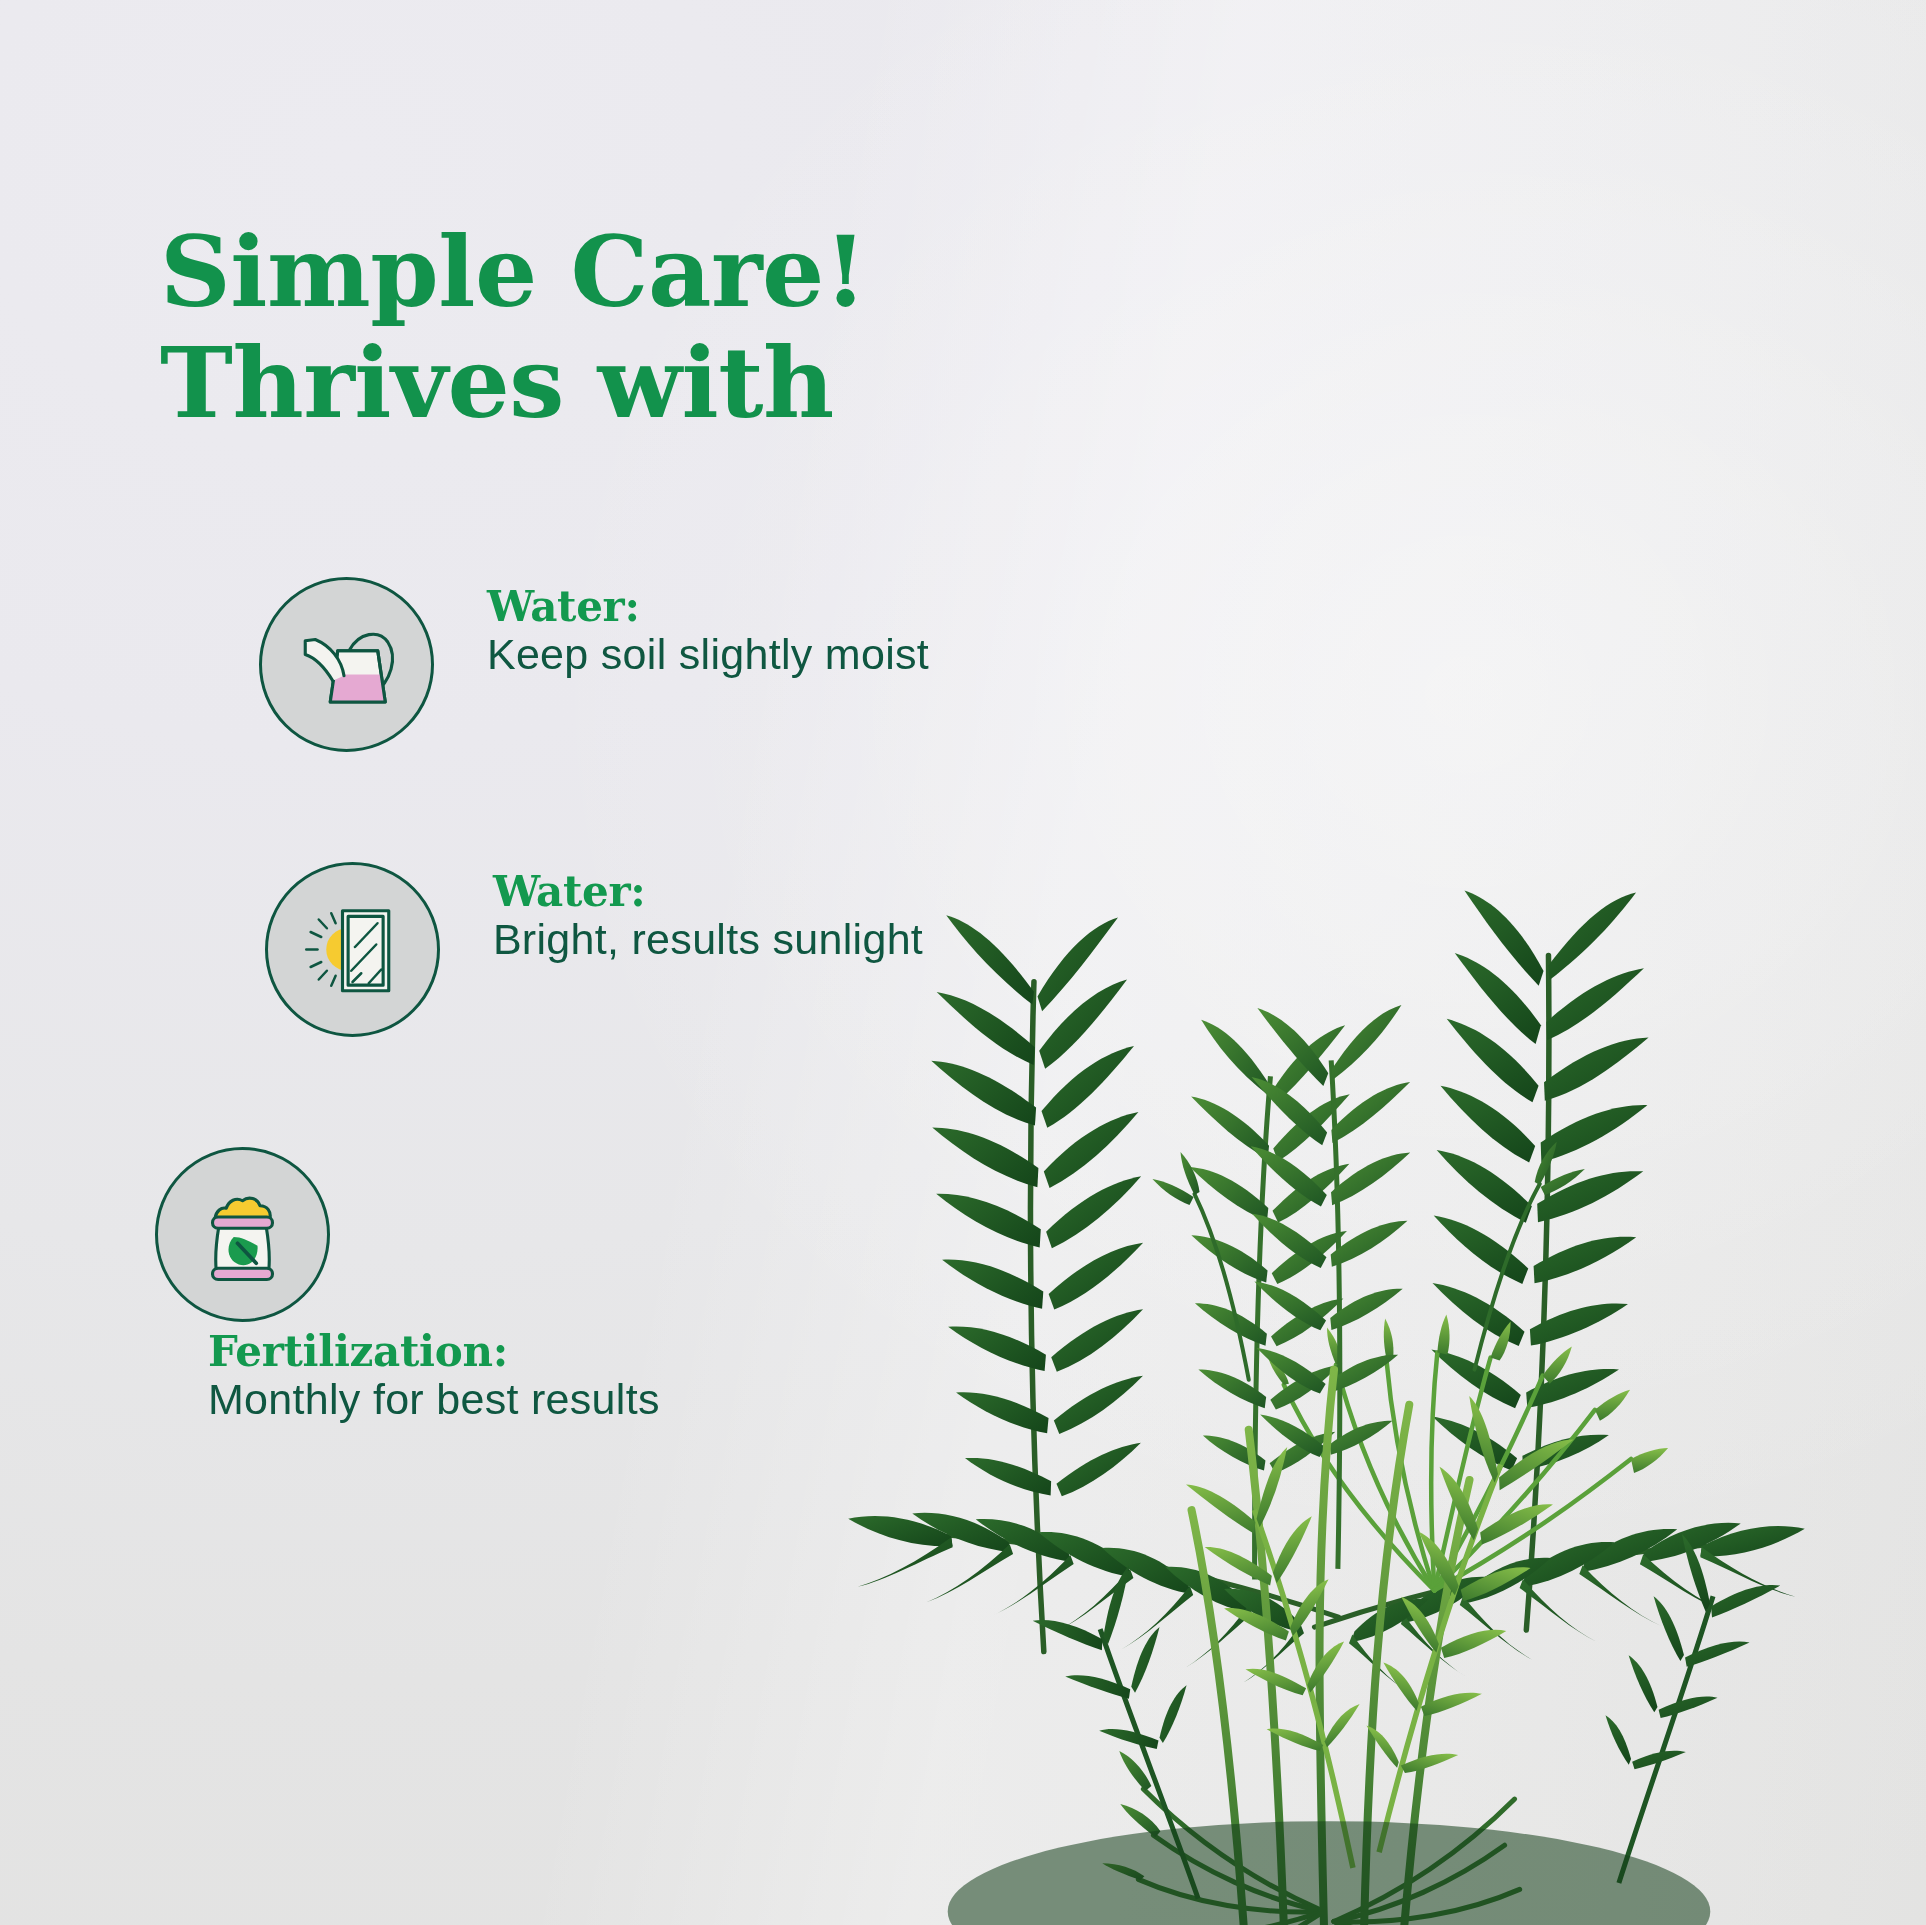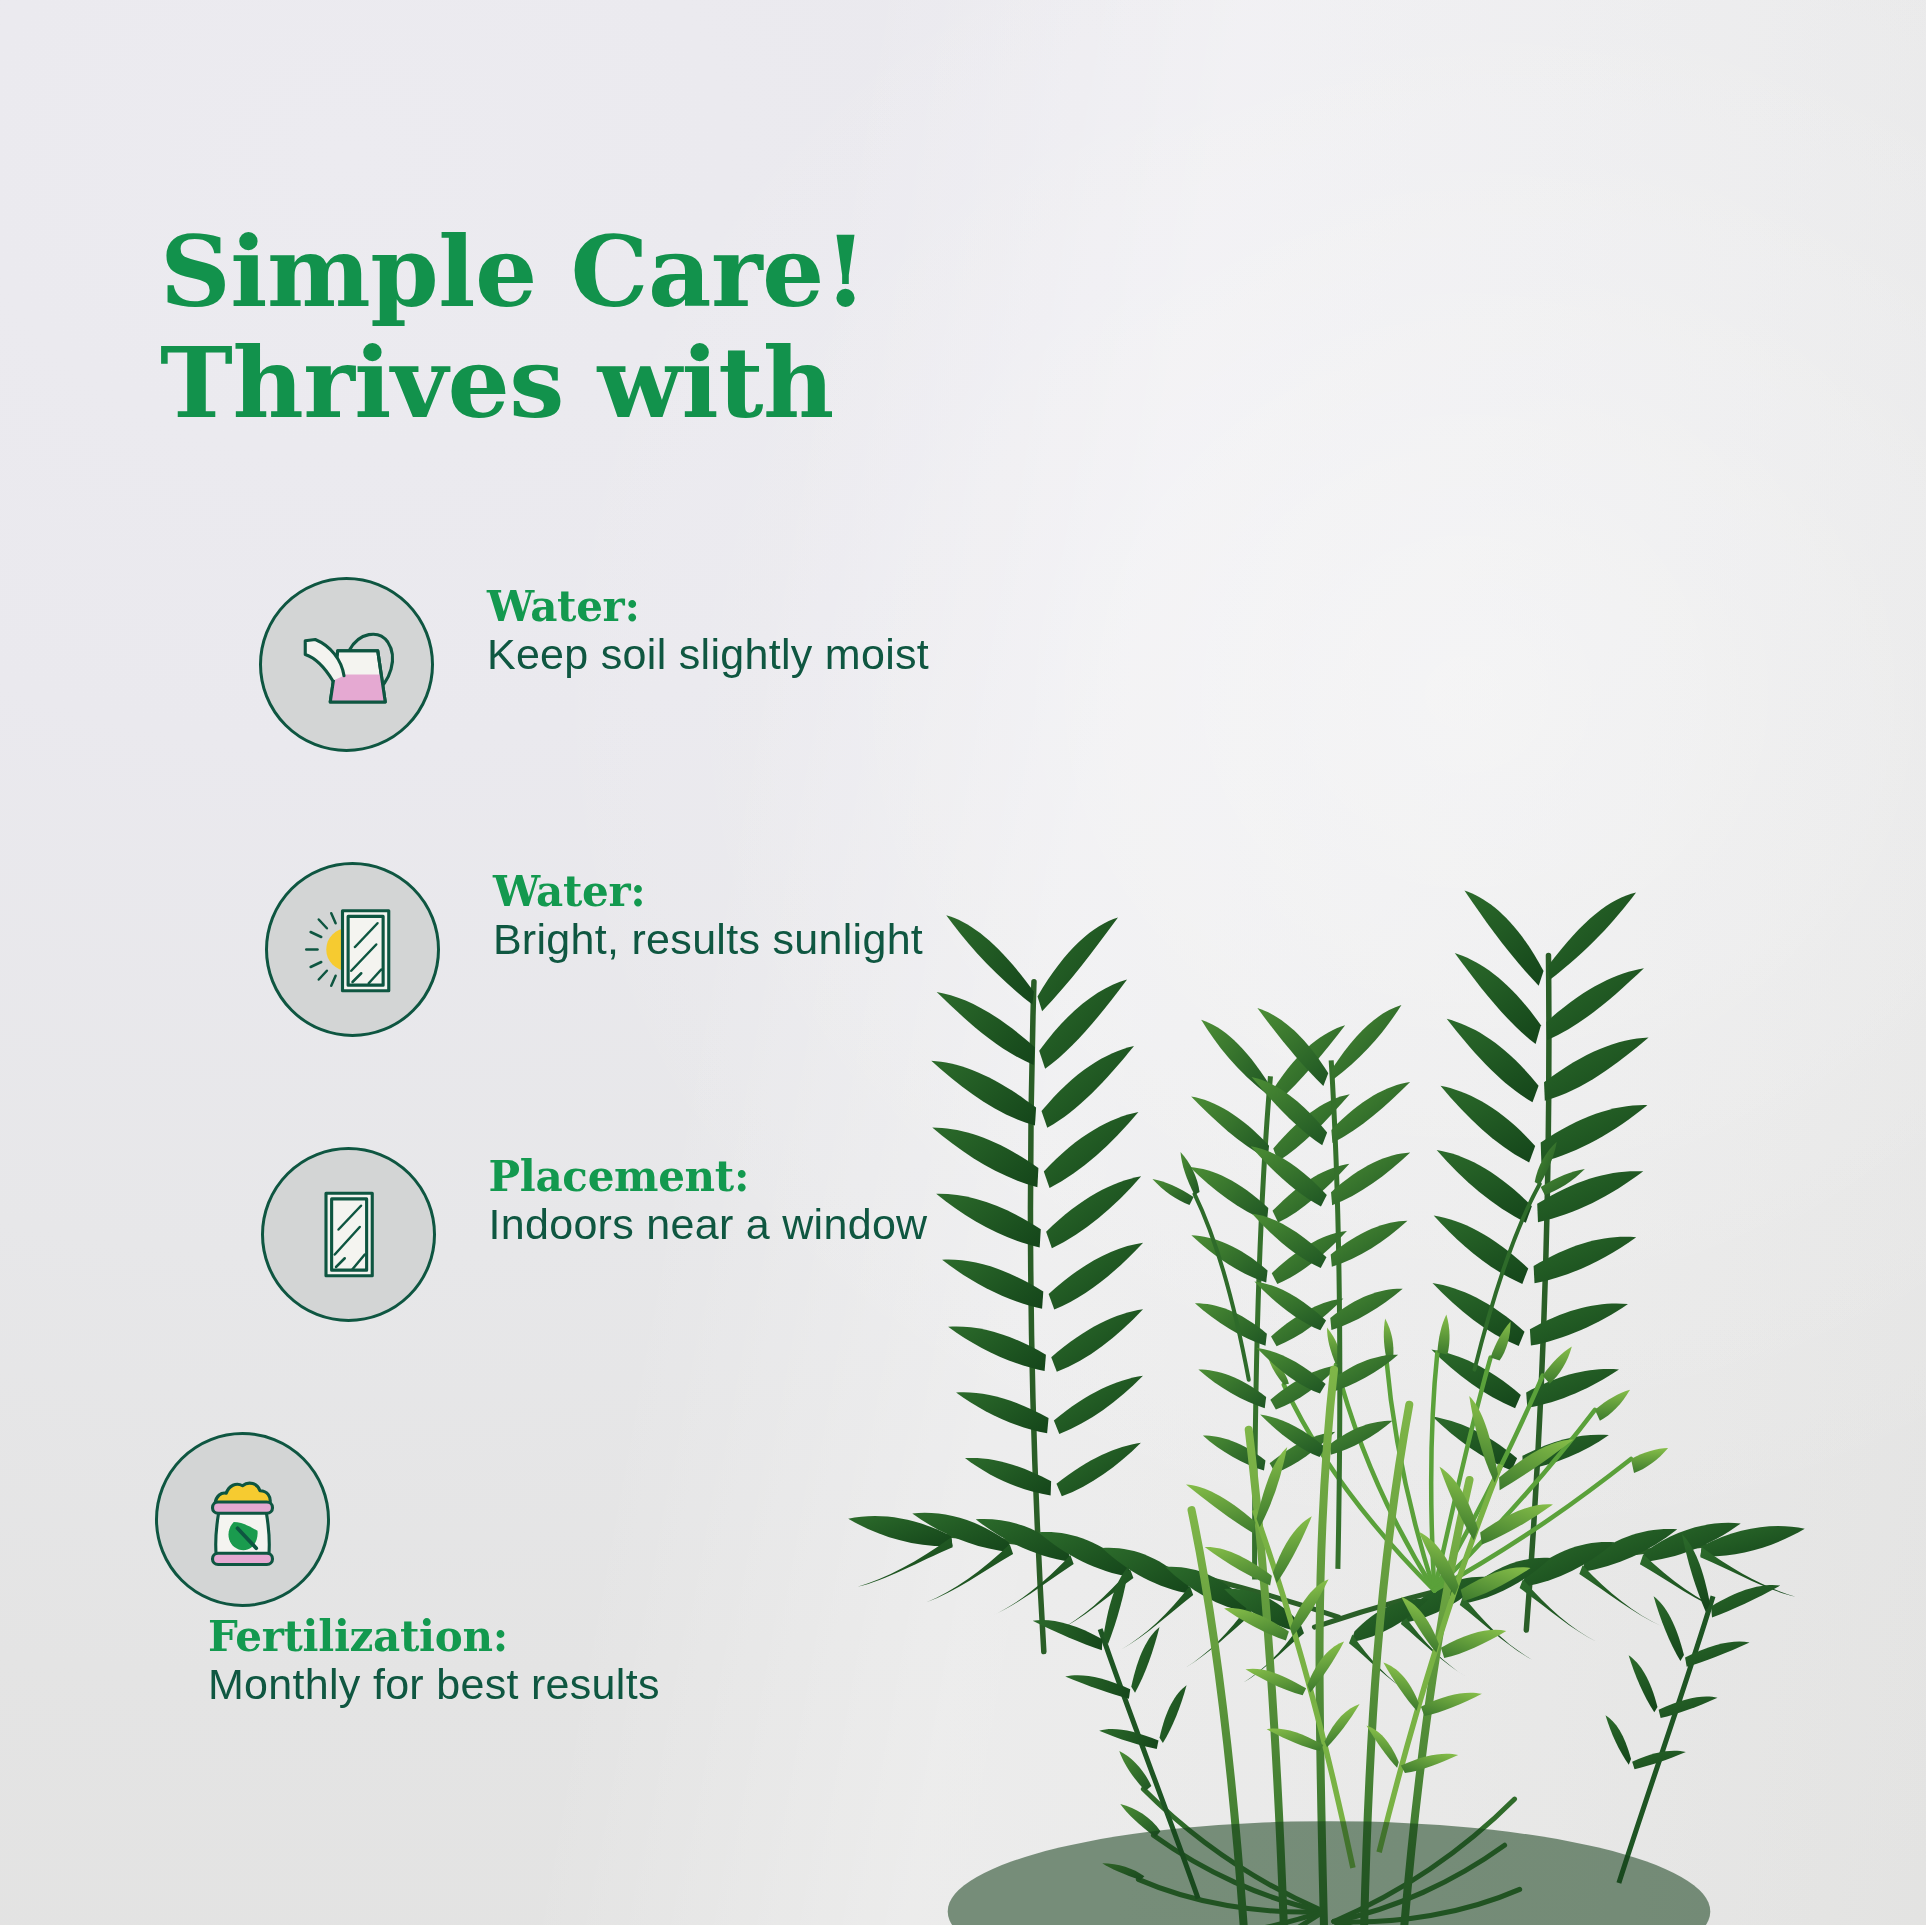--- a/index.html
+++ b/index.html
@@ -472,40 +472,20 @@
             <line x1="126" y1="154" x2="146" y2="132"></line>
           </g>
         </svg>
       </div>
       <div class="care-text">
         <span class="care-title">Water:</span>
         <span class="care-desc">Bright, results sunlight</span>
       </div>
     </div>
 
-    <div class="care-row" data-row="2">
-      <div class="icon-circle">
-        <svg viewBox="0 0 200 200" xmlns="http://www.w3.org/2000/svg">
-          <g fill="none" stroke="#0E5641" stroke-width="5" stroke-linejoin="round">
-            <rect x="64" y="34" width="74" height="132" fill="#F4F4F0"></rect>
-            <rect x="73" y="43" width="56" height="114" fill="#F4F4F0"></rect>
-          </g>
-          <g stroke="#0E5641" stroke-width="4" stroke-linecap="round">
-            <line x1="84" y1="92" x2="120" y2="54"></line>
-            <line x1="78" y1="132" x2="118" y2="88"></line>
-            <line x1="80" y1="152" x2="94" y2="138"></line>
-            <line x1="106" y1="156" x2="126" y2="132"></line>
-          </g>
-        </svg>
-      </div>
-      <div class="care-text">
-        <span class="care-title">Placement:</span>
-        <span class="care-desc">Indoors near a window</span>
-      </div>
-    </div>
 
     <div class="care-row" data-row="3">
       <div class="icon-circle">
         <svg viewBox="0 0 200 200" xmlns="http://www.w3.org/2000/svg">
 
           <path d="M56,74 C58,62 66,56 74,58 C78,46 90,40 100,46 C110,38 124,42 128,54 C140,54 146,64 144,74 Z" fill="#F6CB30" stroke="#0E5641" stroke-width="5" stroke-linejoin="round"></path>
 
           <path d="M62,88 C58,112 56,138 58,158 L142,158 C144,138 142,112 138,88 Z" fill="#F4F4F0" stroke="#0E5641" stroke-width="5" stroke-linejoin="round"></path>
 
           <path d="M86,104 C72,118 76,142 94,148 C112,154 126,138 124,118 C110,110 98,104 86,104 Z" fill="#1A9B4E" stroke="none"></path>

